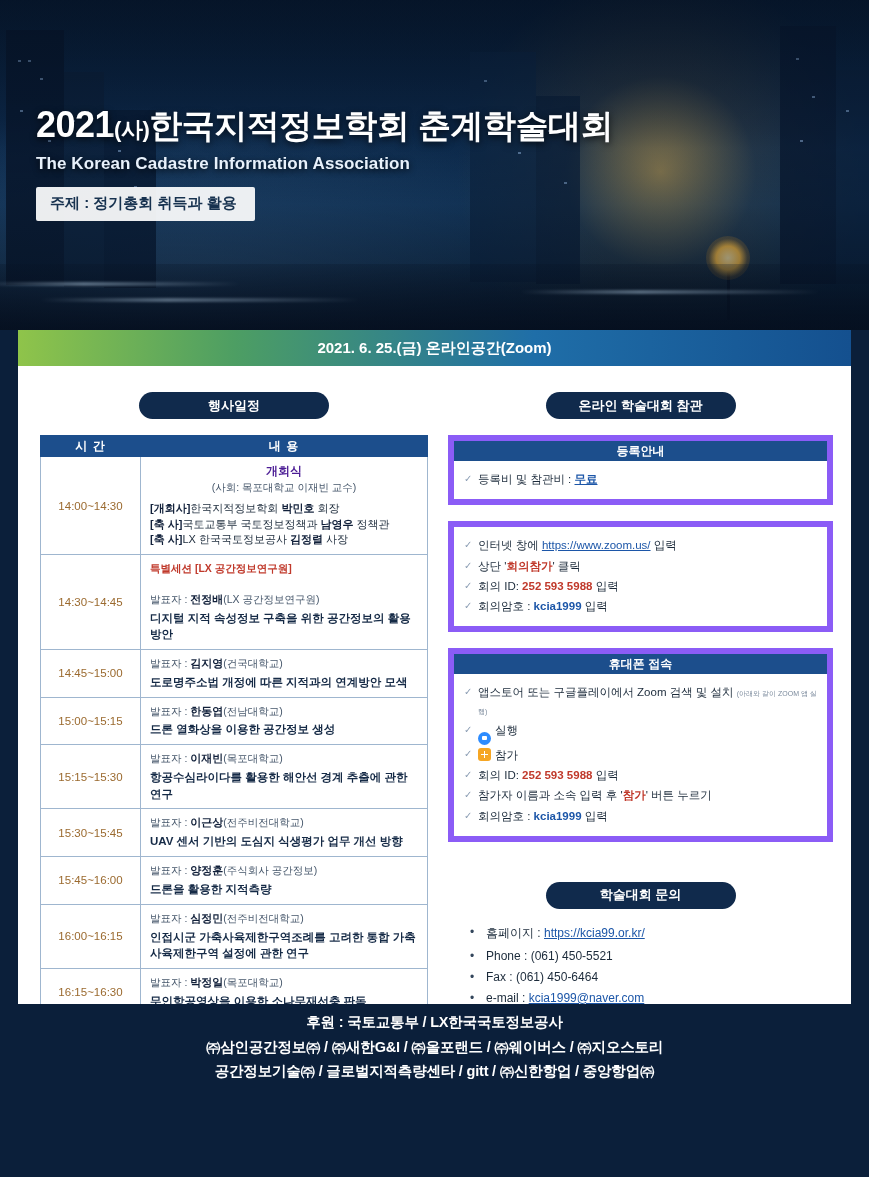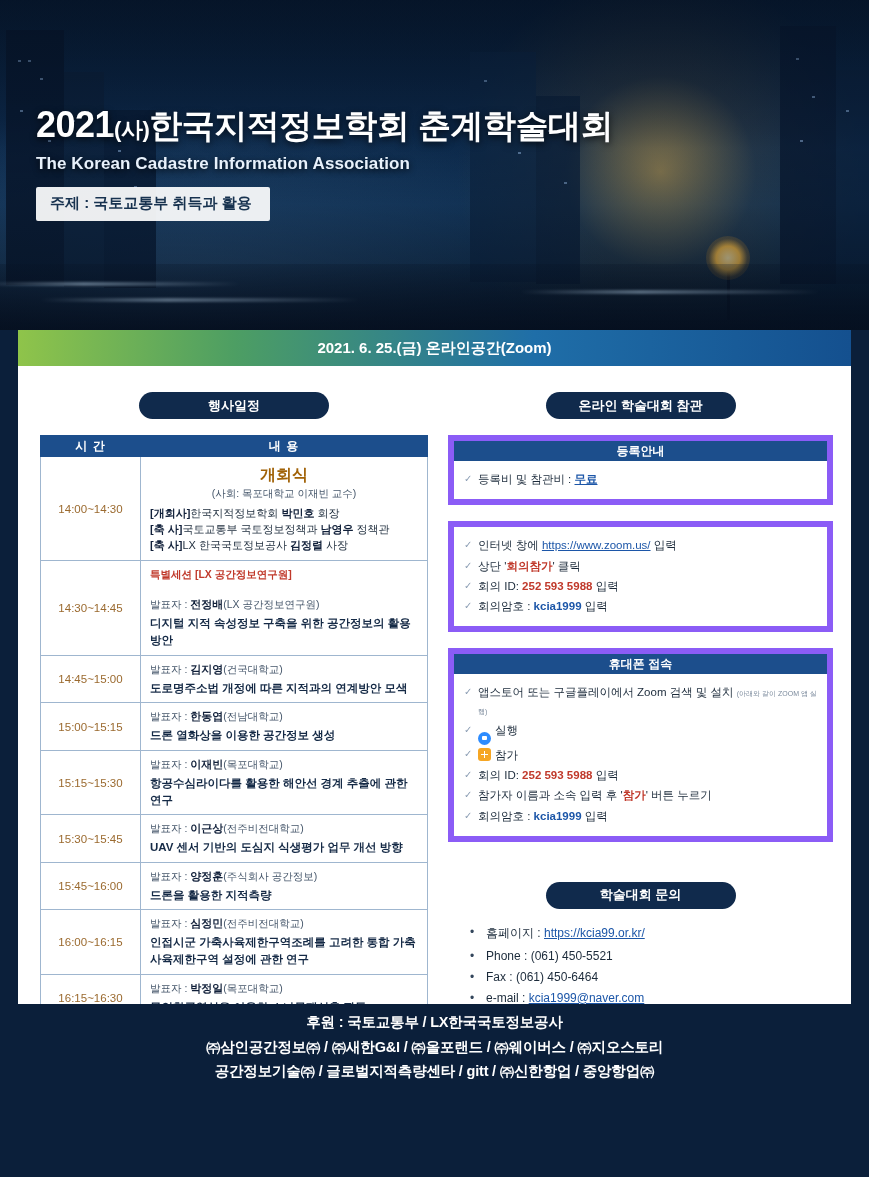--- a/index.html
+++ b/index.html
@@ -145,21 +145,21 @@
     width: 100px;
     text-align: center;
     color: #9b6a2f;
     font-size: 11.5px;
   }
   td.body { padding: 6px 9px; line-height: 1.45; }
   .ctr { text-align: center; }
   .b { font-weight: bold; }
   .bk { color: #11203a; }
   .red { color: #c0392b; font-weight: bold; }
-  .ttl { font-weight: bold; color: #a16207; font-size: 16px; }
+  .ttl { font-weight: bold; color: #4c1d95; font-size: 12px; }
   .sub { color: #46576b; font-size: 10.5px; }
   .line2 { font-weight: bold; color: #152a46; font-size: 11.5px; margin-top: 2px; }
 
   
   .right-col { position: absolute; left: 430px; top: 26px; width: 385px; }
   .pill-online { width: 190px; margin: 0 auto; }
 
   .box { margin-top: 16px; border: 6px solid #8b5cf6; }
   .box-head {
     background: #1c4e8c; color: #fff; font-size: 12px; font-weight: bold;
@@ -260,21 +260,21 @@
   <div class="hero-lamp"></div>
   <div class="hero-road"></div>
   <div class="hero-streak" style="left:-20px; top:282px; width:260px;"></div>
   <div class="hero-streak" style="left:40px;  top:298px; width:320px;"></div>
   <div class="hero-streak" style="left:520px; top:290px; width:300px;"></div>
   <div class="hero-shade"></div>
 
   <div class="hero-text">
     <div class="title-main"><span class="yr">2021</span><span class="sa">(사)</span><span>한국지적정보학회 춘계학술대회</span></div>
     <div class="title-sub">The Korean Cadastre Information Association</div>
-    <div class="topic-chip">주제 : 국토교통부 취득과 활용</div>
+    <div class="topic-chip">주제 : 정기총회 취득과 활용</div>
   </div>
 </div>
 
 <div class="datebar">2021. 6. 25.(금) 온라인공간(Zoom)</div>
 
 <div class="sheet">
 
   <div class="left-col">
     <div class="pill pill-schedule">행사일정</div>
 

